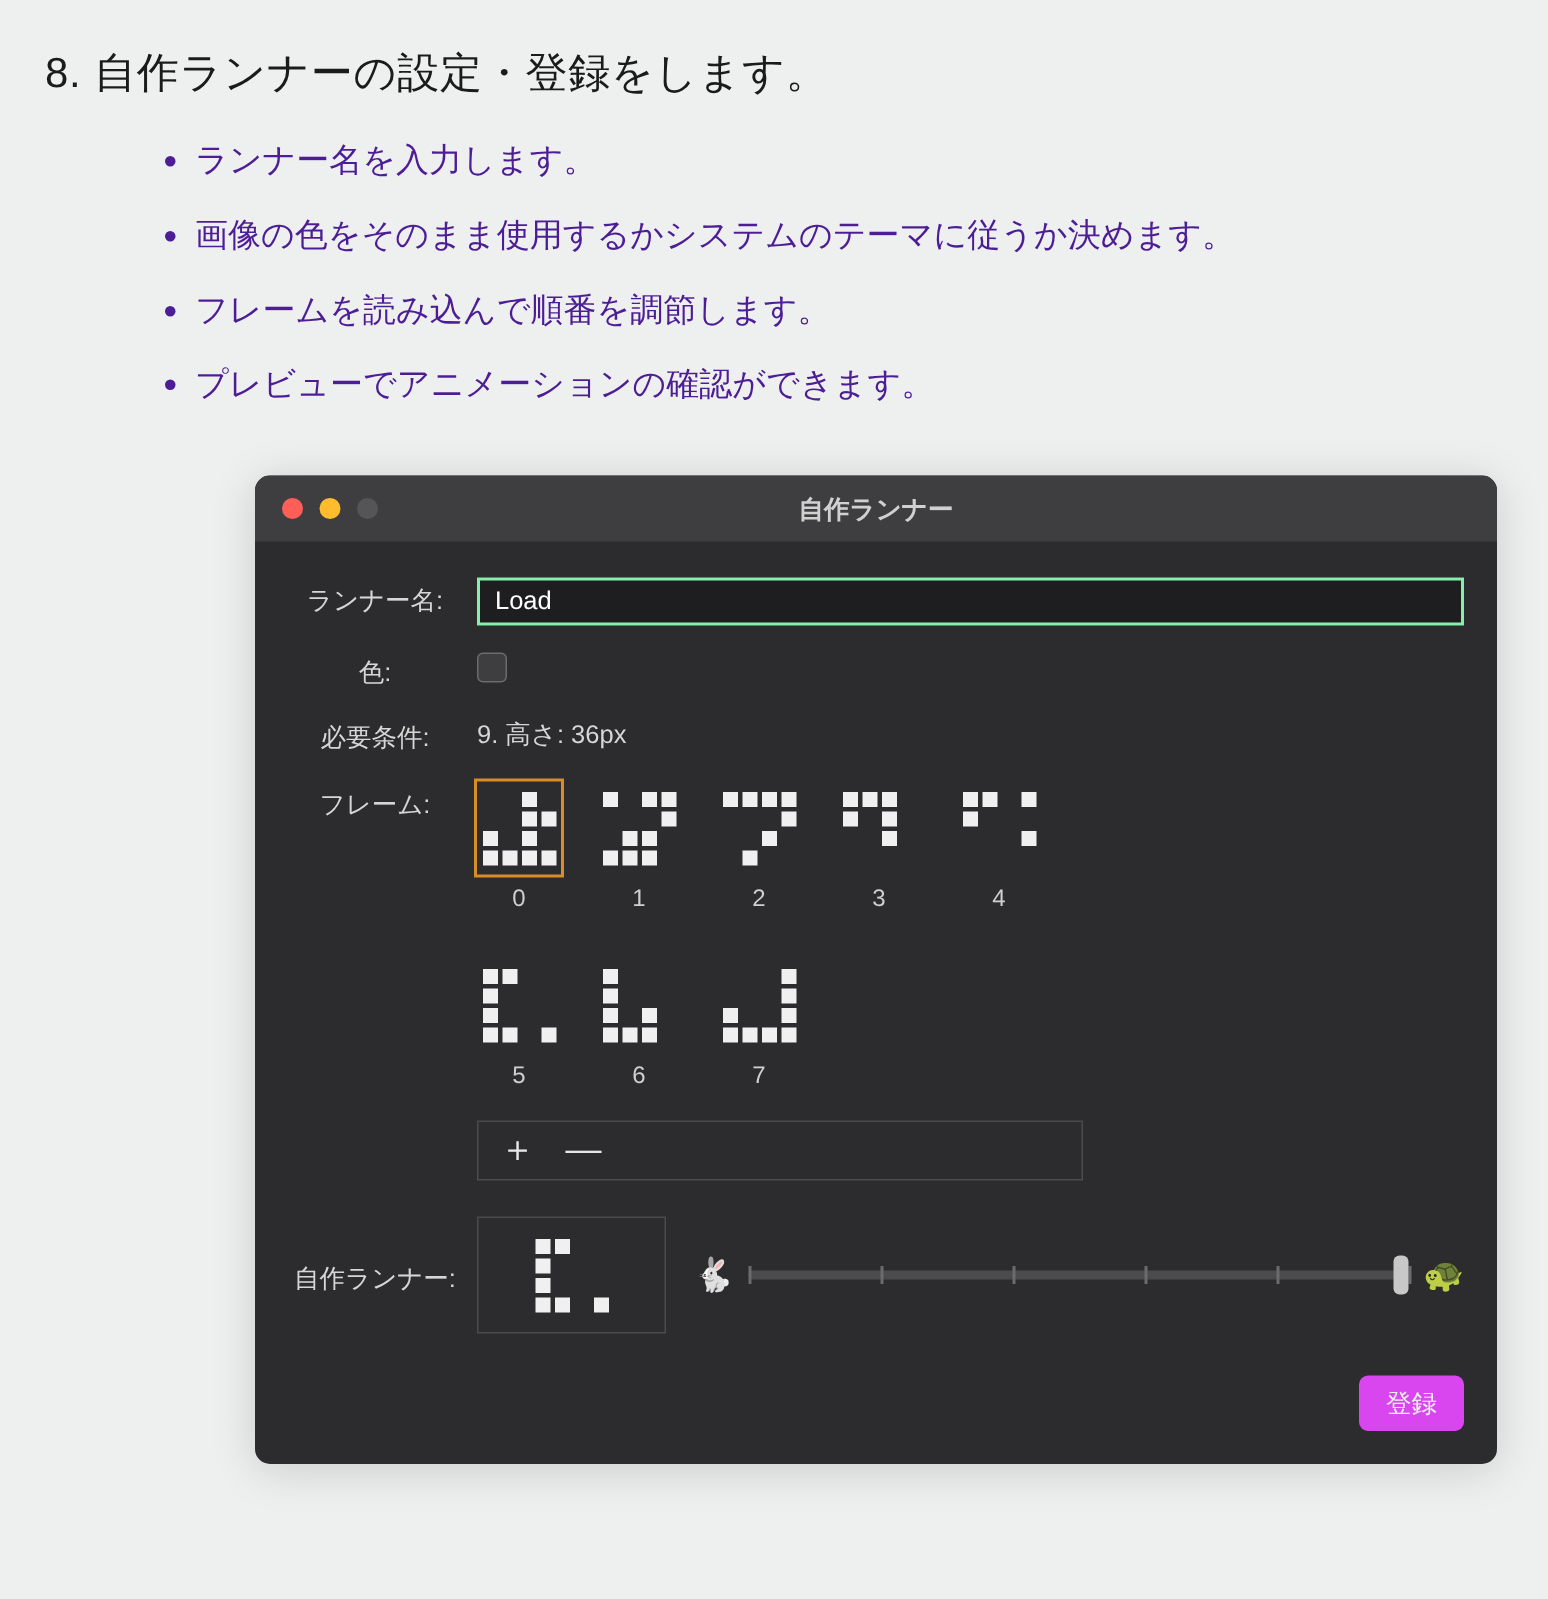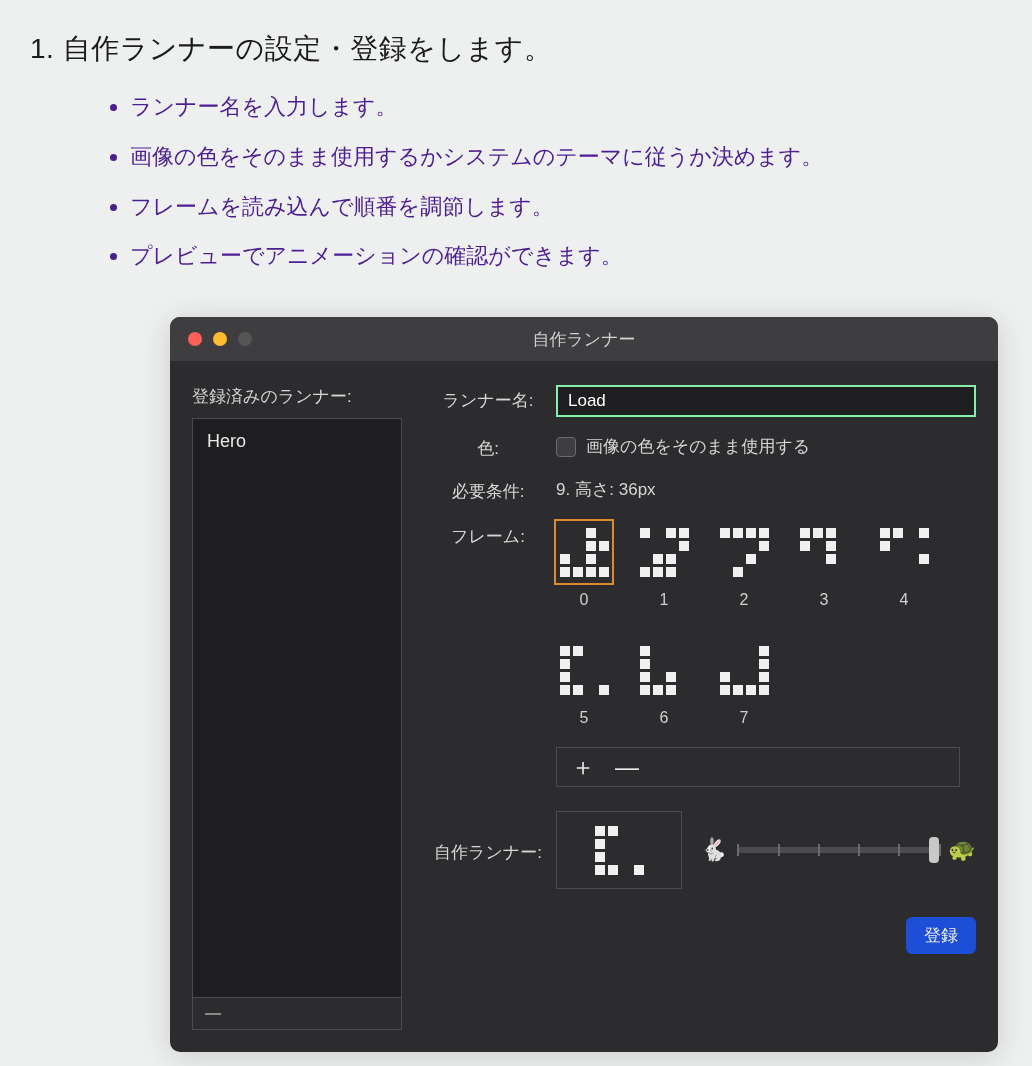--- a/index.html
+++ b/index.html
@@ -55,20 +55,21 @@
   .tl { width: 14px; height: 14px; border-radius: 50%; }
   .tl.red { background: #ff5f56; }
   .tl.yellow { background: #ffbd2e; }
   .tl.gray { background: #555; }
   .win-title {
     position: absolute;
     left: 0; right: 0;
     text-align: center;
     color: #d0d0d0;
     font-size: 17px;
+    font-weight: bold;
   }
 
   .win-body {
     display: flex;
     padding: 24px 22px 22px 22px;
     gap: 28px;
   }
 
   .left-col { width: 226px; }
   .left-label { font-size: 17px; color: #d6d6d6; margin-bottom: 10px; }
@@ -223,77 +224,67 @@
     border-radius: 4px;
   }
   .speed-icon { color: #8a8a8a; font-size: 22px; }
 
   .register-row {
     display: flex;
     justify-content: flex-end;
     margin-top: 28px;
   }
   .register-btn {
-    background: #1d4ed8;
+    background: #d946ef;
     color: #f0f0f0;
     border: none;
     border-radius: 6px;
     padding: 7px 18px;
     font-size: 17px;
     cursor: pointer;
   }
   .minus-line { width: 16px; height: 2px; background: #888; display: inline-block; }
 </style>
 </head>
 <body>
 
-<h3 class="heading">1. 自作ランナーの設定・登録をします。</h3>
+<h3 class="heading">8. 自作ランナーの設定・登録をします。</h3>
 
 <ul class="bullets">
   <li>ランナー名を入力します。</li>
   <li>画像の色をそのまま使用するかシステムのテーマに従うか決めます。</li>
   <li>フレームを読み込んで順番を調節します。</li>
   <li>プレビューでアニメーションの確認ができます。</li>
 </ul>
 
 <div class="window">
   <div class="titlebar">
     <div class="traffic-lights">
       <div class="tl red"></div>
       <div class="tl yellow"></div>
       <div class="tl gray"></div>
     </div>
     <div class="win-title">自作ランナー</div>
   </div>
 
   <div class="win-body">
-    <div class="left-col">
-      <div class="left-label">登録済みのランナー:</div>
-      <div class="runner-list">
-        <div class="item">Hero</div>
-      </div>
-      <div class="runner-list-bottom">
-        <span class="minus-line"></span>
-      </div>
-    </div>
 
     <div class="right-col">
 
       <div class="form-row">
         <div class="form-label">ランナー名:</div>
         <div class="form-value">
           <input class="name-input" value="Load" style="">
         </div>
       </div>
 
       <div class="form-row">
         <div class="form-label">色:</div>
         <div class="form-value checkbox-wrap">
           <div class="checkbox"></div>
-          <span>画像の色をそのまま使用する</span>
         </div>
       </div>
 
       <div class="form-row">
         <div class="form-label">必要条件:</div>
         <div class="form-value req-list">
           <div>9. 高さ: 36px</div>
         </div>
       </div>
 

